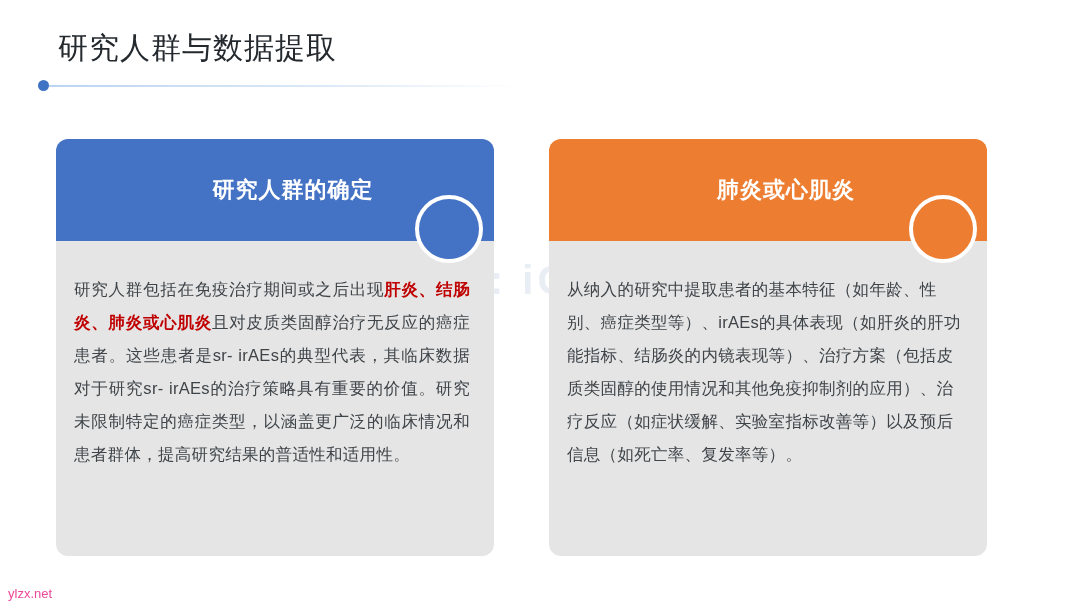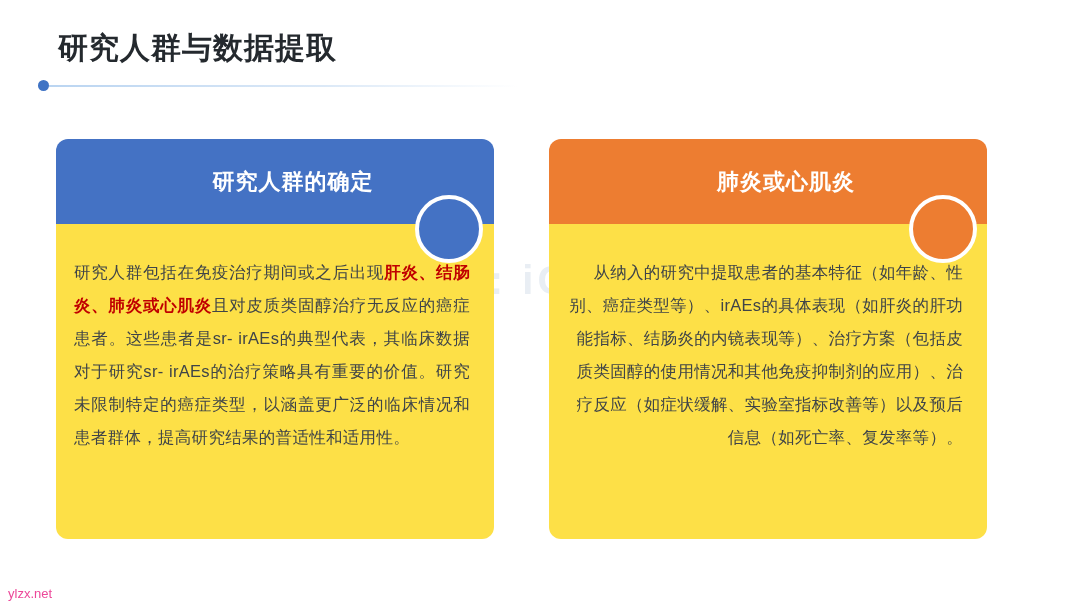--- a/index.html
+++ b/index.html
@@ -14,21 +14,21 @@
     overflow: hidden;
     position: relative;
   }
 
   
   .slide-title {
     position: absolute;
     left: 58px;
     top: 28px;
     font-size: 30px;
-    font-weight: bold;
+    font-weight: normal;
     color: #24292e;
     letter-spacing: 1px;
   }
   .title-rule {
     position: absolute;
     left: 38px;
     top: 85px;
     width: 480px;
     height: 2px;
     background: linear-gradient(to right, #b9d4f1 0%, #dce9f7 60%, #ffffff 100%);
@@ -68,56 +68,56 @@
     position: absolute;
     top: 139px;
     width: 438px;
     height: 400px;
   }
   .card-left  { left: 56px; }
   .card-right { left: 549px; }
 
   .card-head {
     position: relative;
-    height: 85px;
+    height: 102px;
     border-radius: 12px 12px 0 0;
     display: flex;
     align-items: center;
     justify-content: center;
     box-sizing: border-box;
     padding-left: 36px;
   }
   .card-head-blue   { background: #4472c4; }
   .card-head-orange { background: #ed7d31; }
 
   .card-head-text {
     color: #ffffff;
     font-size: 22px;
     font-weight: bold;
     letter-spacing: 1px;
   }
 
   .card-body {
     position: relative;
     height: 315px;
-    background: #fde047;
+    background: #e5e5e5;
     border-radius: 0 0 12px 12px;
     box-sizing: border-box;
     padding: 32px 24px 20px 18px;
   }
 
   .body-text {
     font-size: 16.5px;
     line-height: 33px;
     color: #3f4448;
     text-align: justify;
     letter-spacing: 0.3px;
   }
   .body-text.centered {
-    text-align: right;
+    text-align: left;
   }
   .hl {
     color: #c00000;
     font-weight: bold;
   }
 
   
   .deco-circle {
     position: absolute;
     width: 68px;

